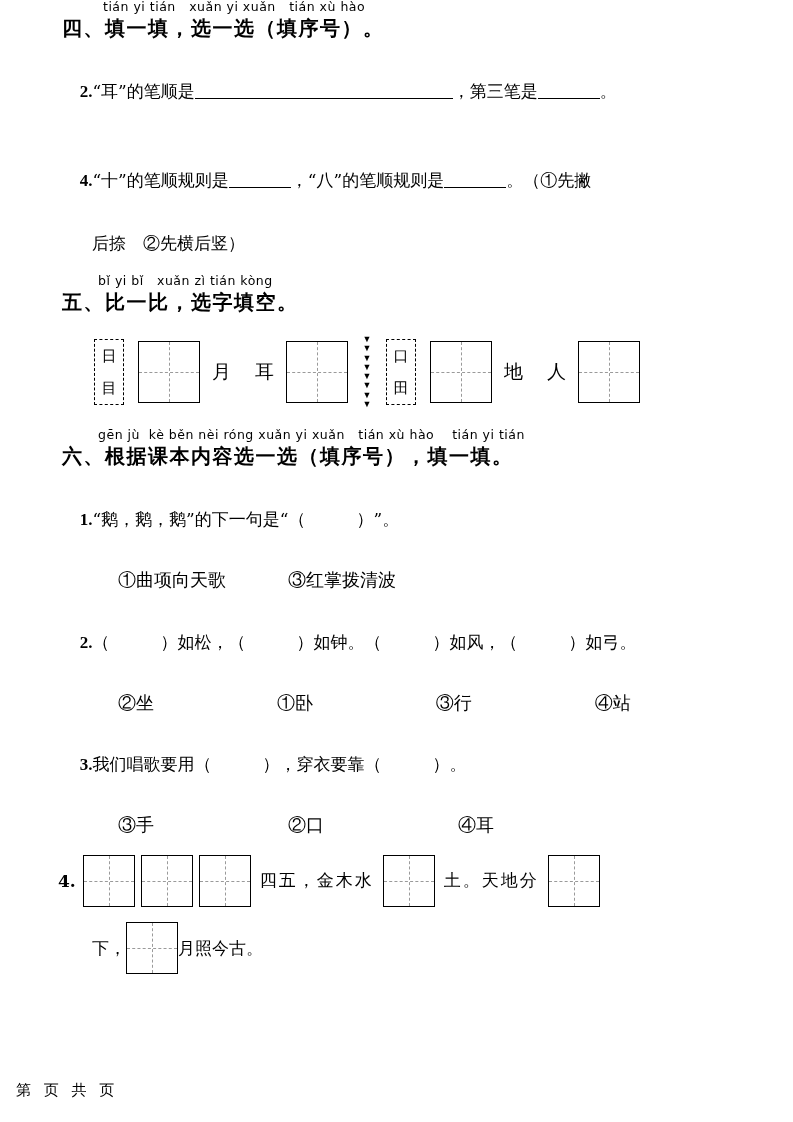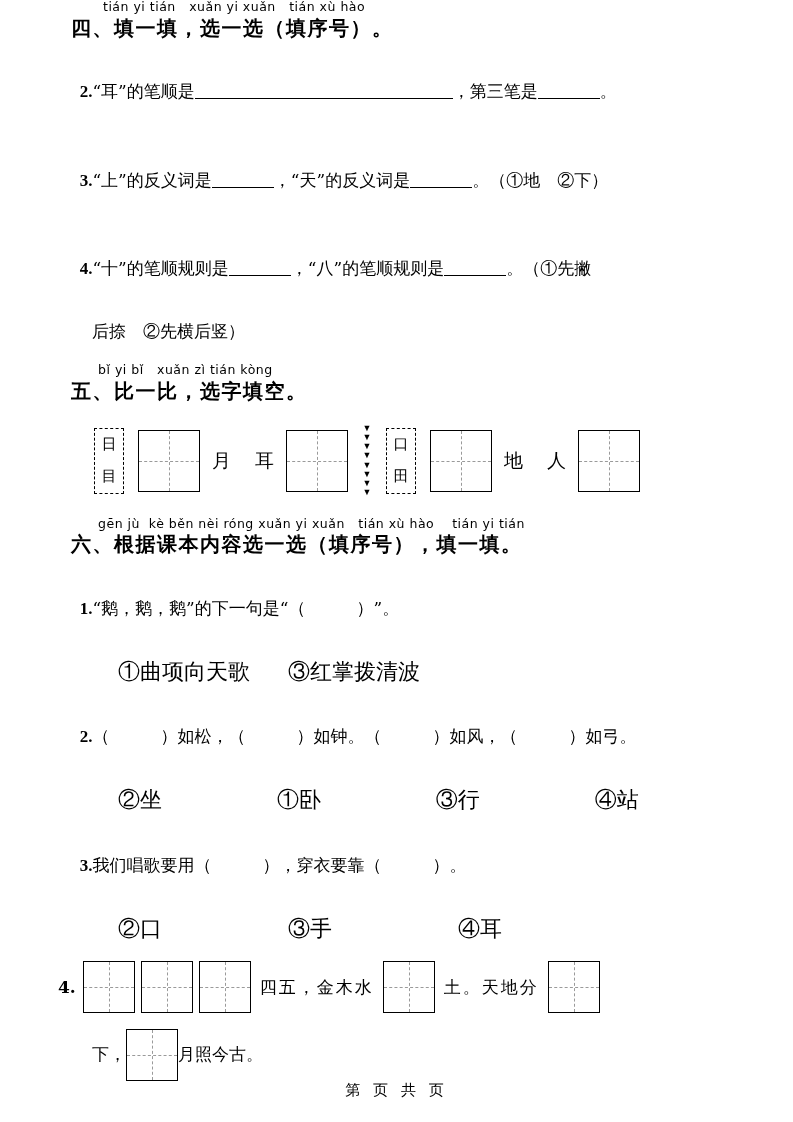--- a/index.html
+++ b/index.html
@@ -34,21 +34,21 @@
   }
   .pinyin-indent-1 { padding-left: 45px; }
   .pinyin-indent-2 { padding-left: 40px; }
   .pinyin-indent-3 { padding-left: 40px; }
 
   .section-title {
     font-family: "DejaVu Serif", serif;
     font-weight: bold;
     font-size: 20px;
     letter-spacing: 1.5px;
-    margin: 0 0 6px 13px;
+    margin: 0 0 6px 4px;
     white-space: pre;
   }
 
   
   .q {
     font-size: 17px;
     line-height: 1.5;
     margin: 12px 0 0 0;
     white-space: pre-wrap;
     font-family: "DejaVu Serif", serif;
@@ -133,21 +133,21 @@
     color: #000;
   }
   .ch {
     font-size: 19px;
     font-family: "DejaVu Serif", serif;
     margin: 0 12px;
   }
 
   
   .opts {
-    font-size: 22px;
+    font-size: 18px;
     font-family: "DejaVu Serif", serif;
     padding-left: 60px;
     margin-top: 10px;
     display: flex;
   }
   .opt-a { width: 170px; }
   .opt-b { width: 172px; }
   .opt-c { width: 150px; }
 
   
@@ -166,45 +166,42 @@
     align-items: center;
     margin-top: 14px;
     padding-left: 34px;
     font-size: 17px;
     font-family: "DejaVu Serif", serif;
   }
 
   
   .footer {
     position: absolute;
-    left: 0;
+    left: 16px;
     right: 0;
     bottom: 22px;
-    text-align: center;
+    text-align: left;
     font-size: 15px;
     letter-spacing: 4px;
     font-family: "DejaVu Serif", serif;
   }
 </style>
 </head>
 <body>
 
 <div class="page">
 
   <div class="pinyin-row pinyin-indent-1">tián yi tián   xuǎn yi xuǎn   tián xù hào</div>
   <div class="section-title">四、填一填，选一选（填序号）。</div>
 
 
   <div class="q">
     <span class="num">2.</span><span>“耳”的笔顺是</span><span class="blank-long"></span><span>，第三笔是</span><span class="blank-short"></span><span>。</span>
   </div>
 
-  <div class="q">
-    <span class="num">3.</span><span>“上”的反义词是</span><span class="blank-short"></span><span>，“天”的反义词是</span><span class="blank-short"></span><span>。（①地　②下）</span>
-  </div>
 
   <div class="q">
     <span class="num">4.</span><span>“十”的笔顺规则是</span><span class="blank-short"></span><span>，“八”的笔顺规则是</span><span class="blank-short"></span><span>。（①先撇</span>
   </div>
   <div class="q q-indent">后捺　②先横后竖）</div>
 
   <div style="height:18px"></div>
   <div class="pinyin-row pinyin-indent-2">bǐ yi bǐ   xuǎn zì tián kòng</div>
   <div class="section-title">五、比一比，选字填空。</div>
 
@@ -256,22 +253,22 @@
     <span class="opt-a">②坐</span>
     <span class="opt-a">①卧</span>
     <span class="opt-a">③行</span>
     <span class="opt-c">④站</span>
   </div>
 
   <div class="q">
     <span class="num">3.</span><span>我们唱歌要用（　　　），穿衣要靠（　　　）。</span>
   </div>
   <div class="opts">
+    <span class="opt-a">③手</span>
     <span class="opt-a">②口</span>
-    <span class="opt-a">③手</span>
     <span class="opt-c">④耳</span>
   </div>
 
   <div class="gridline">
     <span class="num">4.</span>
     <div class="tz sm"></div>
     <div class="tz sm"></div>
     <div class="tz sm"></div>
     <span class="txt">四五，金木水</span>
     <div class="tz sm"></div>

